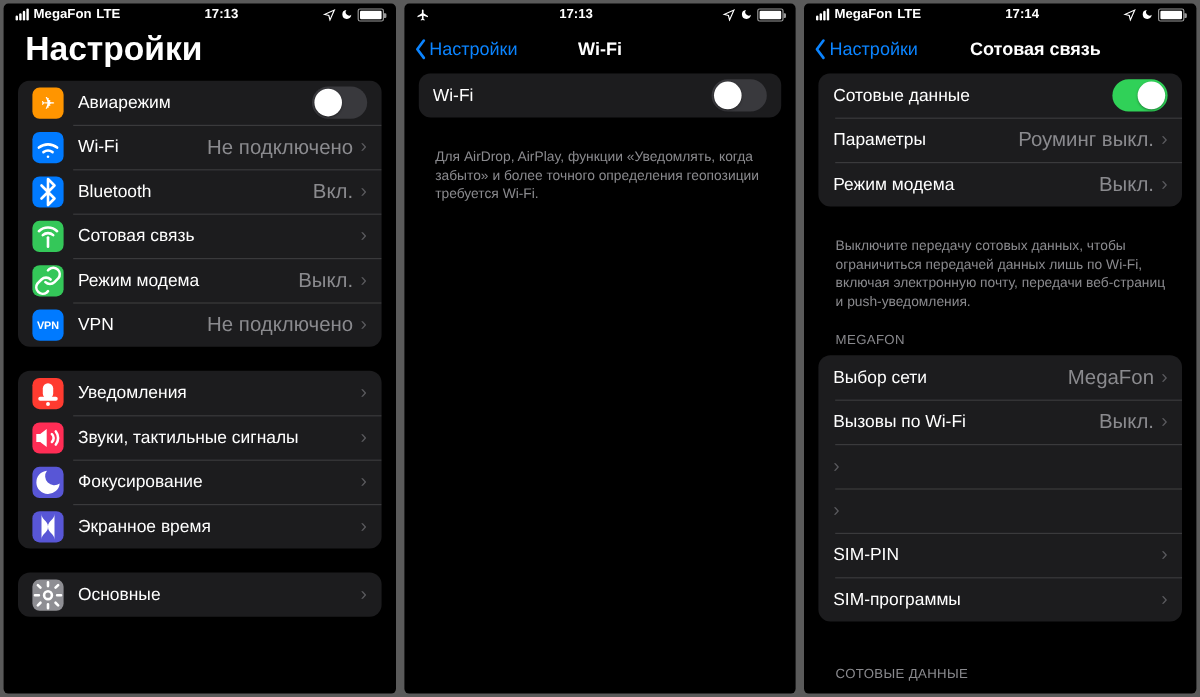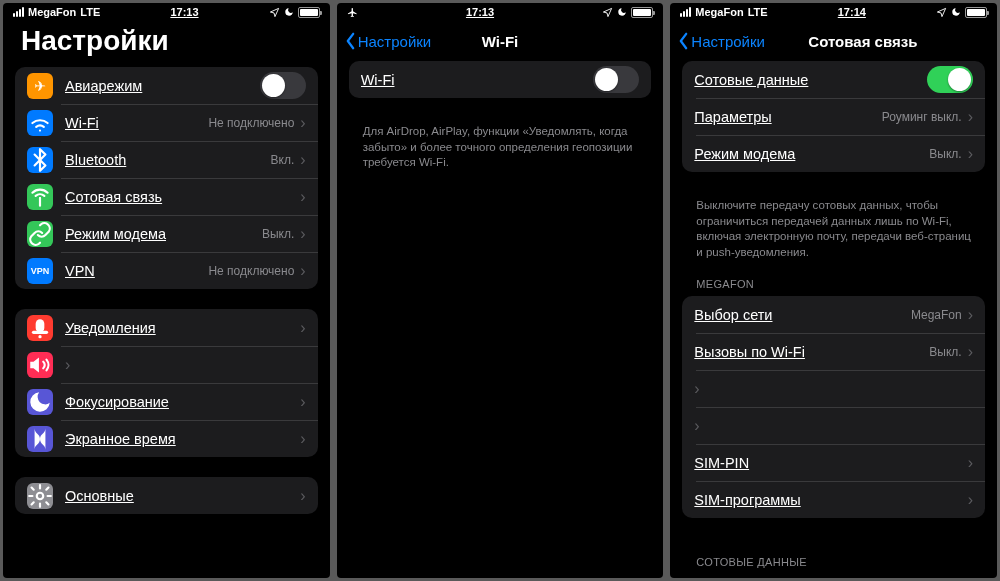--- a/index.html
+++ b/index.html
@@ -1,20 +1,20 @@
 <!DOCTYPE html>
 <html><head>
 <meta charset="utf-8">
 <style>
 * { margin: 0; padding: 0; box-sizing: border-box; font-family: -apple-system, "SF Pro Text", "Helvetica Neue", Arial, sans-serif; }
 body { background: #5a5a5a; width: 1000px; height: 581px; display: flex; gap: 7px; padding: 3px; }
 .phone { flex: 1; background: #000; border-radius: 4px; overflow: hidden; display: flex; flex-direction: column; color: #fff; }
 .status-bar { height: 18px; display: flex; align-items: center; justify-content: space-between; padding: 0 10px; font-size: 11px; font-weight: 600; }
 .status-left, .status-right { display: flex; align-items: center; gap: 4px; }
-.status-center { font-weight: 600; text-decoration: underline; }
+.status-center { font-weight: 600; }
 .signal-bars { display: inline-flex; align-items: flex-end; gap: 1px; }
 .bar { width: 2px; background: #fff; border-radius: 1px; }
 .b1 { height: 4px; } .b2 { height: 6px; } .b3 { height: 8px; } .b4 { height: 10px; }
 .battery { width: 22px; height: 11px; border: 1px solid #999; border-radius: 2px; position: relative; }
 .battery::after { content: ""; position: absolute; right: -3px; top: 3px; width: 2px; height: 4px; background: #999; border-radius: 0 1px 1px 0; }
 .battery-fill { position: absolute; left: 1px; top: 1px; height: 7px; width: 18px; background: #fff; border-radius: 1px; }
 .moon { width: 10px; height: 10px; }
 .nav-icon { width: 11px; height: 11px; }
 
 .nav-bar { height: 40px; display: flex; align-items: center; position: relative; padding: 0 8px; }
@@ -24,22 +24,22 @@
 .nav-title { position: absolute; left: 0; right: 0; text-align: center; font-size: 15px; font-weight: 600; pointer-events: none; }
 .nav-title.offset { text-align:left; padding-left: 138px;}
 
 .content { flex: 1; overflow: hidden; padding: 0 12px; }
 .section { background: #1c1c1e; border-radius: 10px; margin-bottom: 20px; overflow: hidden; }
 .row { display: flex; align-items: center; height: 37px; padding: 0 12px 0 12px; position: relative; cursor: pointer; }
 .row + .row::before { content: ""; position: absolute; top: 0; left: 46px; right: 0; height: 0.5px; background: #3a3a3c; }
 .row.noicon + .row.noicon::before { left: 14px; }
 .icon-box { width: 26px; height: 26px; border-radius: 6px; margin-right: 12px; display: flex; align-items: center; justify-content: center; flex-shrink: 0; }
 .icon-sym { color: #fff; font-size: 14px; line-height: 1; }
-.row-label { flex: 1; font-size: 14.5px; white-space: nowrap; overflow: hidden; text-overflow: ellipsis; text-decoration: underline; }
-.row-value { font-size: 12px; color: #8a8a8e; margin-right: 6px; }
+.row-label { flex: 1; font-size: 14.5px; white-space: nowrap; overflow: hidden; text-overflow: ellipsis; }
+.row-value { font-size: 17px; color: #8a8a8e; margin-right: 6px; }
 .chev { color: #5a5a5e; font-size: 16px; line-height: 1; }
 .toggle { width: 46px; height: 27px; border-radius: 14px; background: #39393d; position: relative; cursor: pointer; }
 .toggle.on { background: #30d158; }
 .toggle .knob { width: 23px; height: 23px; background: #fff; border-radius: 50%; position: absolute; top: 2px; left: 2px; box-shadow: 0 1px 2px rgba(0,0,0,.4); transition: left .1s; }
 .toggle.on .knob { left: 21px; }
 .footer-text { font-size: 11.5px; color: #8a8a8e; padding: 6px 14px 0; line-height: 1.35; }
 .header-label { font-size: 11px; color: #8a8a8e; padding: 18px 14px 6px; text-transform: uppercase; letter-spacing: 0.3px; }
 
 .orange { background: #ff9500; } .blue { background: #007aff; } .green { background: #34c759; }
 .red { background: #ff3b30; } .purple { background: #5856d6; } .gray { background: #8e8e93; }
@@ -151,20 +151,21 @@
           <span class="chev">›</span>
   </div>
         <div class="row ">
     <div class="icon-box redpink">
             <svg xmlns="http://www.w3.org/2000/svg" viewBox="0 0 24 24" fill="none" stroke="white" stroke-width="2" stroke-linecap="round" stroke-linejoin="round">
               <path d="M11 5 6 9H3v6h3l5 4z" fill="white" stroke="none"></path>
               <path d="M15 9a4 4 0 0 1 0 6"></path>
               <path d="M18 7a8 8 0 0 1 0 10"></path>
             </svg>
           </div>
+          <span class="row-label">Звуки, тактильные сигналы</span>
           <span class="chev">›</span>
   </div>
         <div class="row ">
     <div class="icon-box purple">
             <svg xmlns="http://www.w3.org/2000/svg" viewBox="0 0 24 24" fill="none" stroke="white" stroke-width="2" stroke-linecap="round" stroke-linejoin="round">
               <path d="M21 12.8A9 9 0 1 1 11.2 3 7 7 0 0 0 21 12.8z" fill="white" stroke="none"></path>
             </svg>
           </div>
           <span class="row-label">Фокусирование</span>
           <span class="chev">›</span>

